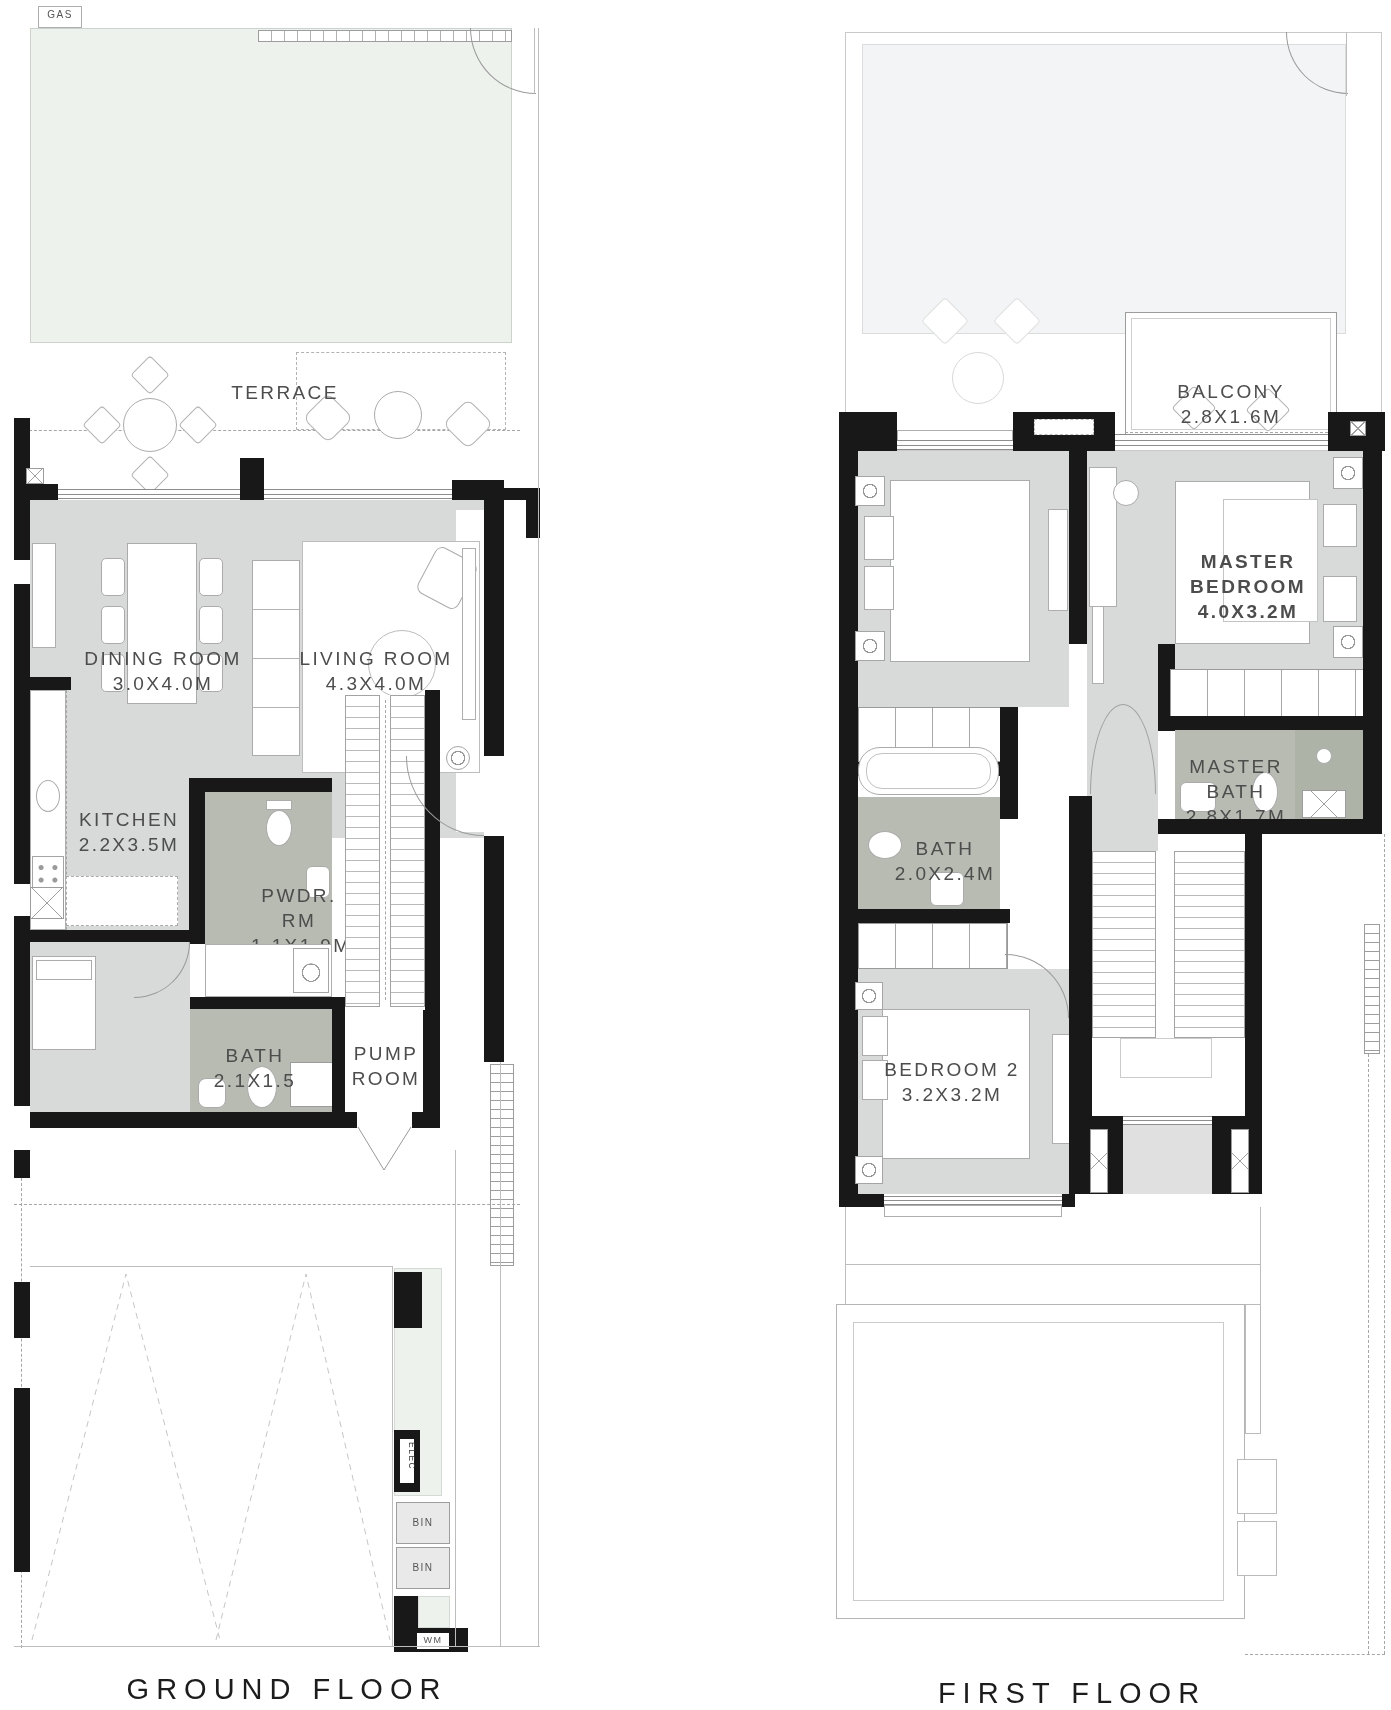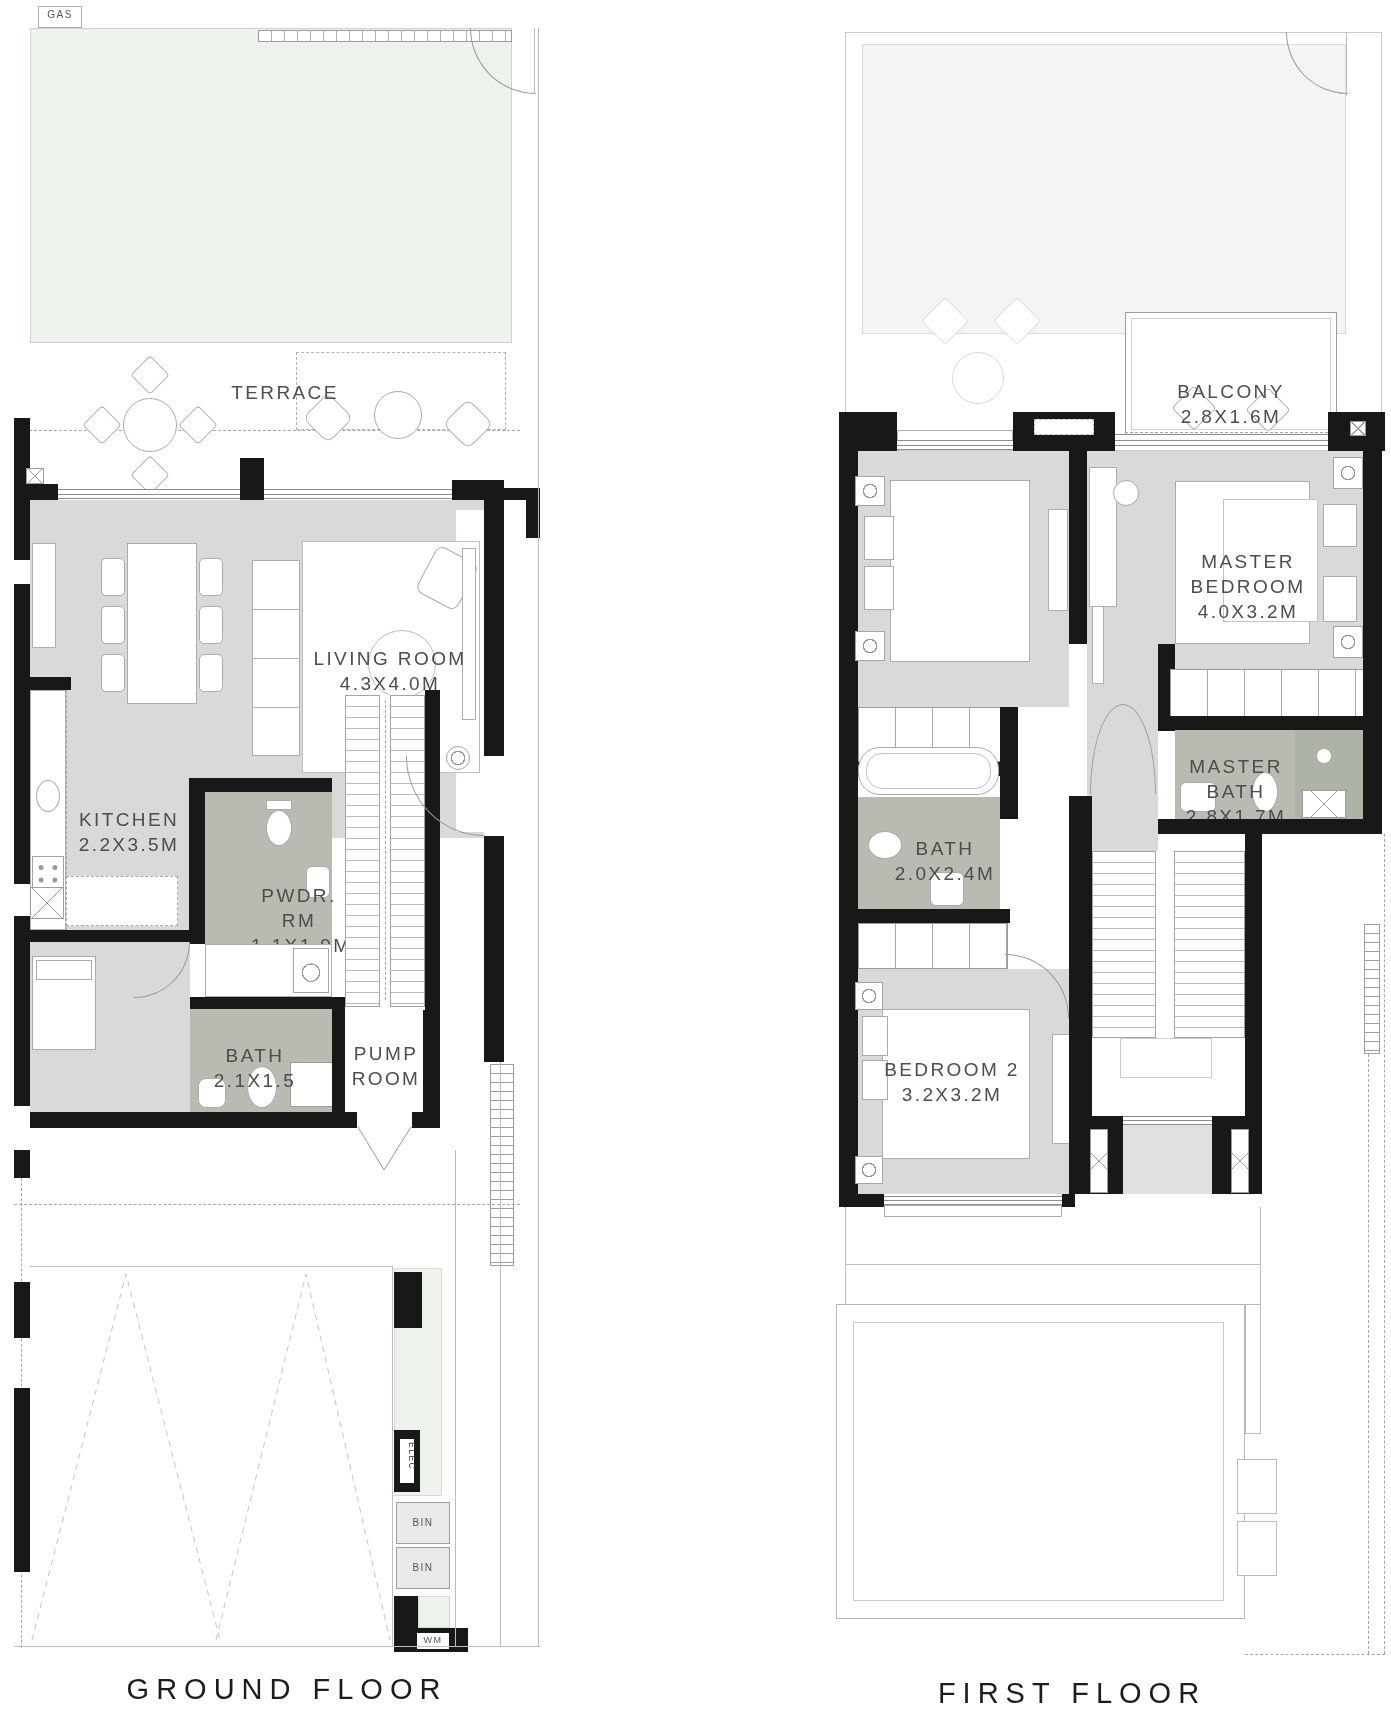--- a/index.html
+++ b/index.html
@@ -102,29 +102,33 @@
     <div class="wall" style="left:14px;top:916px;width:16px;height:190px;"></div>
 
     <div class="thin" style="left:32px;top:543px;width:24px;height:105px;"></div>
     <div class="furn" style="left:127px;top:543px;width:70px;height:161px;"></div>
     <div class="furn" style="left:101px;top:558px;width:24px;height:38px;border-radius:5px;"></div>
     <div class="furn" style="left:101px;top:606px;width:24px;height:38px;border-radius:5px;"></div>
     <div class="furn" style="left:101px;top:654px;width:24px;height:38px;border-radius:5px;"></div>
     <div class="furn" style="left:199px;top:558px;width:24px;height:38px;border-radius:5px;"></div>
     <div class="furn" style="left:199px;top:606px;width:24px;height:38px;border-radius:5px;"></div>
     <div class="furn" style="left:199px;top:654px;width:24px;height:38px;border-radius:5px;"></div>
+    <div class="lbl" style="left:163px;top:621px;">
+      <span>DINING ROOM</span>
+      <span class="dims">3.0X4.0M</span>
+    </div>
 
     <div class="white" style="left:456px;top:510px;width:28px;height:322px;"></div>
     <div class="thin" style="left:302px;top:541px;width:178px;height:232px;border-color:#bdbdbd;"></div>
     <div class="sofa" style="left:252px;top:560px;width:48px;height:196px;"></div>
     <div class="ghost oval" style="left:368px;top:630px;width:68px;height:68px;border-color:#bcbcbc;"></div>
     <div class="furn" style="left:424px;top:552px;width:46px;height:52px;border-radius:8px;transform:rotate(28deg);"></div>
     <div class="thin" style="left:462px;top:548px;width:14px;height:172px;"></div>
     <div class="fanbox oval" style="left:446px;top:746px;width:24px;height:24px;border-radius:50%;"></div>
-    <div class="lbl" style="left:390px;top:621px;">
+    <div class="lbl" style="left:376px;top:621px;">
       <span>LIVING ROOM</span>
       <span class="dims">4.3X4.0M</span>
     </div>
 
     <div class="wall" style="left:14px;top:677px;width:57px;height:13px;"></div>
     <div class="thin" style="left:30px;top:690px;width:36px;height:240px;"></div>
     <div class="furn oval" style="left:36px;top:780px;width:24px;height:32px;"></div>
     <div class="stove" style="left:32px;top:856px;width:32px;height:50px;"></div>
     <div class="dash-v" style="left:66px;top:690px;height:240px;"></div>
     <div class="ghost" style="left:66px;top:876px;width:112px;height:50px;border-style:dashed;border-color:#ababab;background:#fff;"></div>
@@ -305,21 +309,21 @@
     <div class="thin" style="left:532px;top:560px;width:12px;height:120px;"></div>
 
     <div class="thin" style="left:529px;top:463px;width:28px;height:140px;"></div>
     <div class="furn oval" style="left:553px;top:476px;width:26px;height:26px;"></div>
     <div class="furn" style="left:615px;top:477px;width:135px;height:163px;"></div>
     <div class="ghost" style="left:663px;top:495px;width:95px;height:123px;border-color:#c4c4c4;background:#fff;"></div>
     <div class="furn" style="left:763px;top:500px;width:34px;height:43px;"></div>
     <div class="furn" style="left:763px;top:572px;width:34px;height:46px;"></div>
     <div class="fanbox" style="left:773px;top:453px;width:30px;height:32px;"></div>
     <div class="fanbox" style="left:773px;top:622px;width:30px;height:32px;"></div>
-    <div class="lbl" style="left:688px;top:520px;width:185px;">
+    <div class="lbl" style="left:688px;top:520px;width:185px;font-weight:bold;">
       <span>MASTER BEDROOM</span>
       <span class="dims">4.0X3.2M</span>
     </div>
     <div class="wall" style="left:598px;top:660px;width:12px;height:60px;"></div>
     <div class="wrow" style="left:610px;top:665px;width:197px;height:50px;"></div>
     <div class="wall" style="left:598px;top:712px;width:224px;height:14px;"></div>
 
     <div class="wet" style="left:615px;top:726px;width:120px;height:89px;"></div>
     <div class="wet2" style="left:735px;top:726px;width:68px;height:89px;"></div>
     <div class="furn" style="left:620px;top:778px;width:36px;height:30px;border-radius:6px;"></div>

